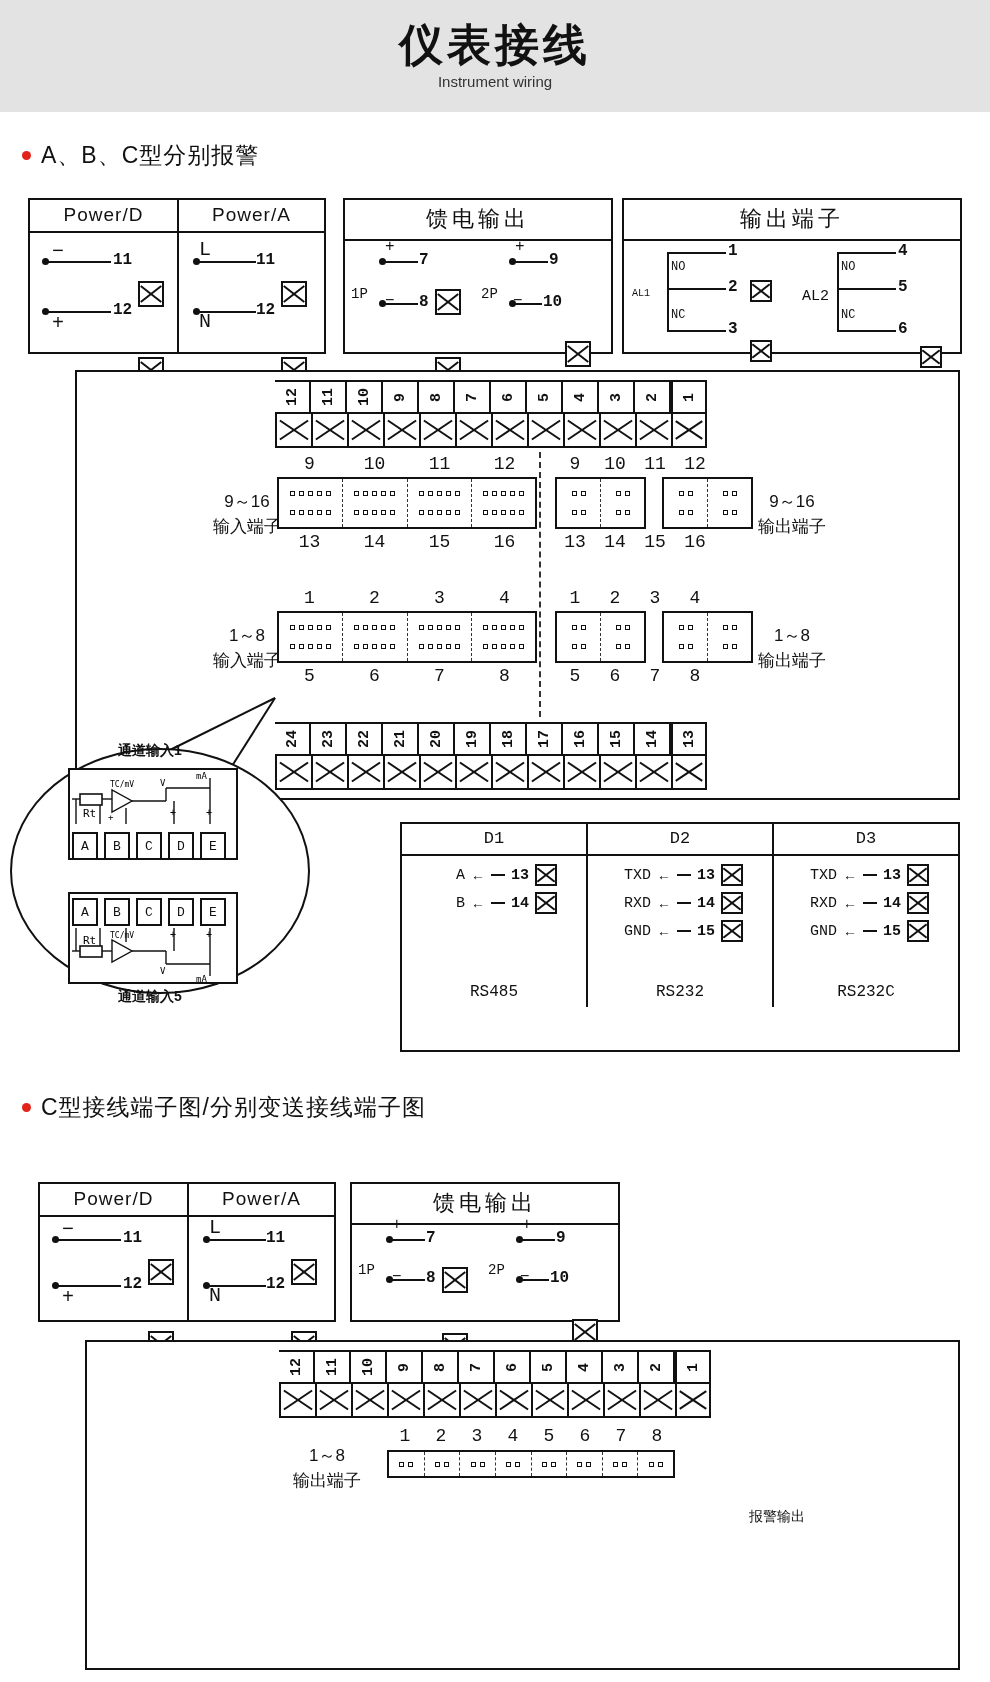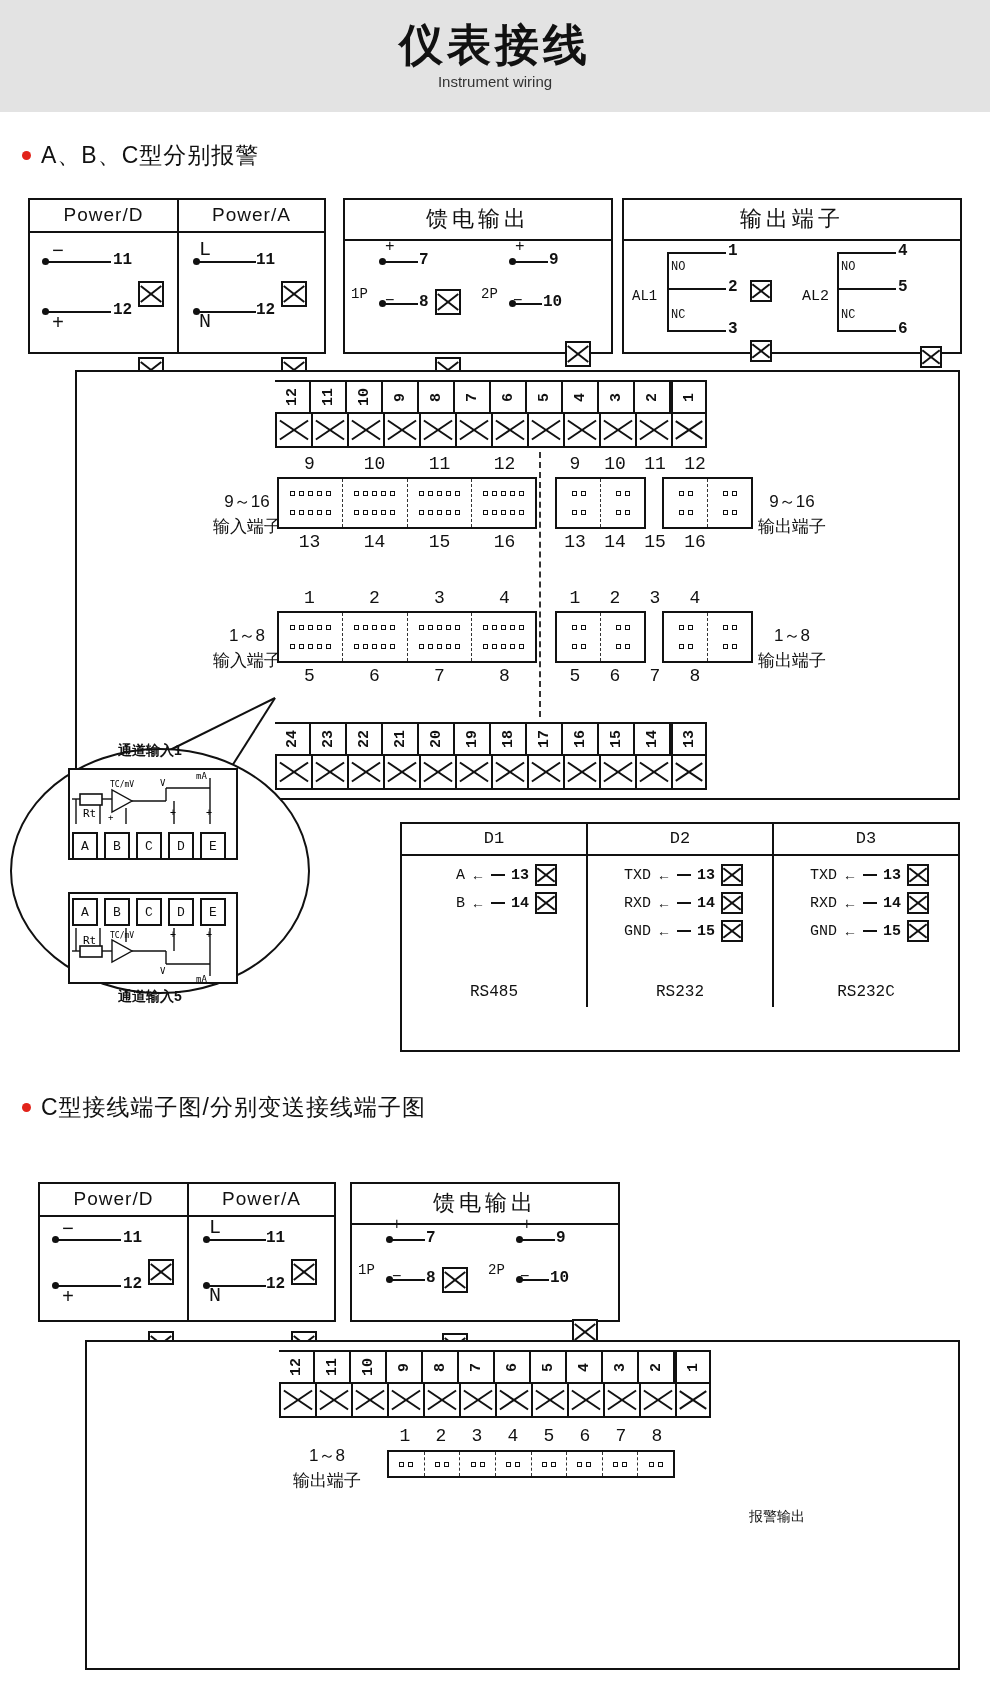--- a/index.html
+++ b/index.html
@@ -133,21 +133,21 @@
     <div class="abs bullet" style="left:164px;top:100px;"></div>
     <div class="abs hline" style="left:167px;top:103px;width:30px;"></div>
     <div class="abs lbl" style="left:168px;top:92px;">−</div>
     <div class="abs num" style="left:198px;top:93px;">10</div>
     <div class="abs screw" style="left:220px;top:90px;"></div>
   </div>
 
   <div class="box abs" style="left:622px;top:198px;width:340px;height:156px;">
     <div class="box-title cnbig">输出端子</div>
 
-    <div class="abs lbl" style="left:8px;top:88px;font-size:14px;">AL1</div>
+    <div class="abs lbl" style="left:8px;top:88px;font-size:10px;">AL1</div>
     <div class="abs lbl" style="left:47px;top:60px;font-size:12px;">NO</div>
     <div class="abs lbl" style="left:47px;top:108px;font-size:12px;">NC</div>
     <div class="abs vline" style="left:43px;top:52px;height:78px;"></div>
     <div class="abs hline" style="left:43px;top:52px;width:20px;"></div>
     <div class="abs hline" style="left:43px;top:88px;width:20px;"></div>
     <div class="abs hline" style="left:43px;top:130px;width:20px;"></div>
     <div class="abs hline" style="left:62px;top:52px;width:40px;"></div>
     <div class="abs hline" style="left:62px;top:88px;width:40px;"></div>
     <div class="abs hline" style="left:62px;top:130px;width:40px;"></div>
     <div class="abs num" style="left:104px;top:42px;">1</div>

